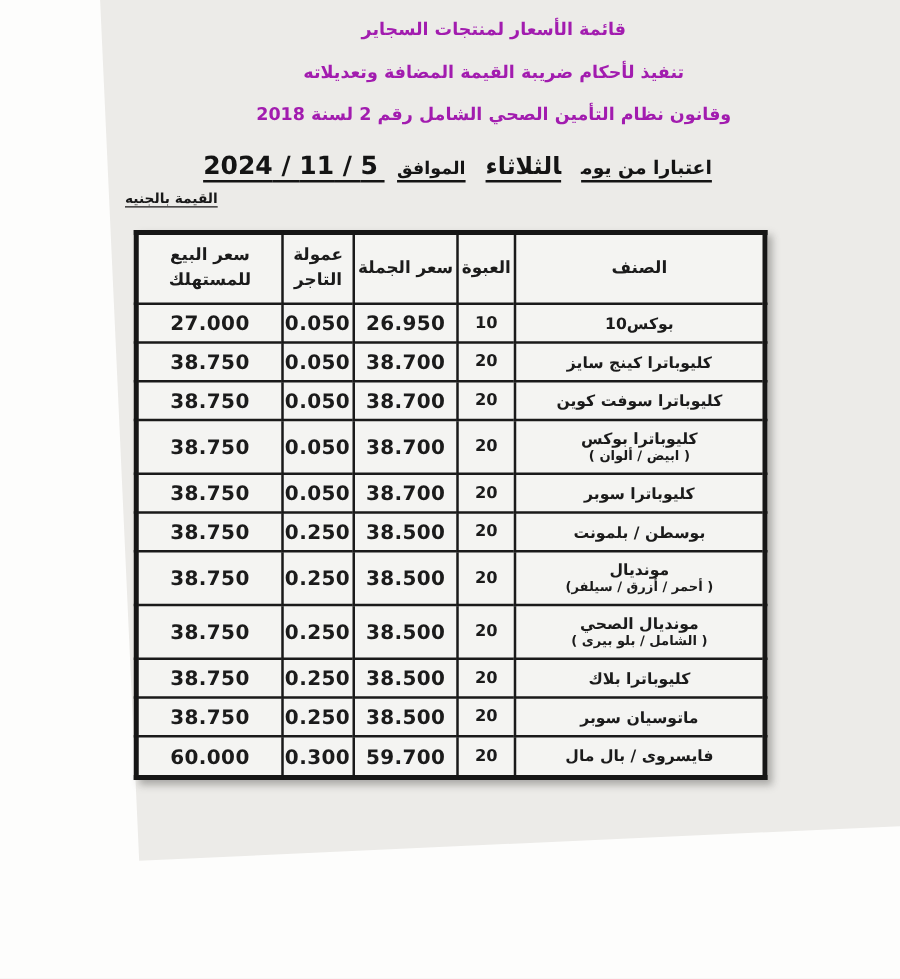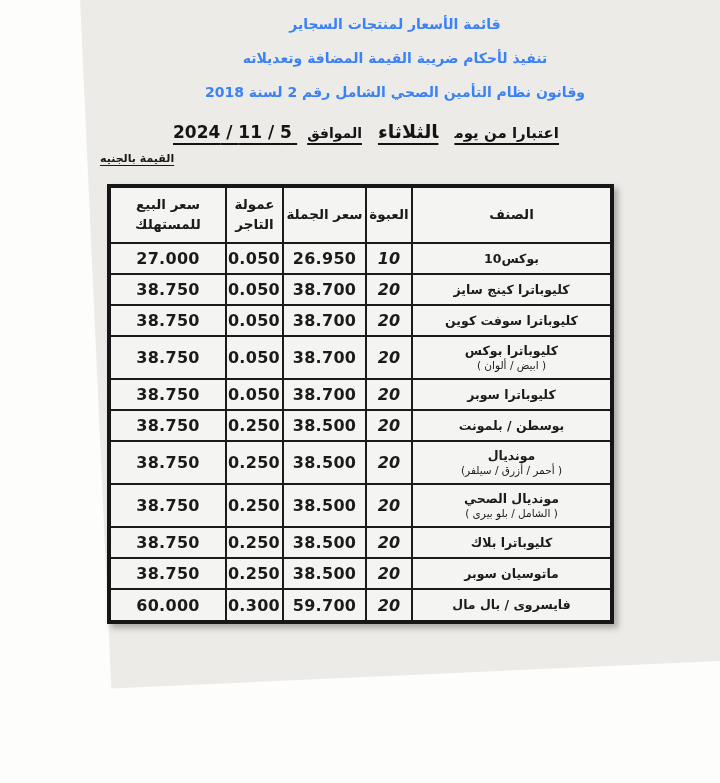--- a/index.html
+++ b/index.html
@@ -9,34 +9,34 @@
     font-family:"DejaVu Sans", sans-serif;
     color:#1c1c1c;
   }
   .paper{
     position:absolute;left:95px;top:-32px;width:658px;height:706px;
     background:#ecebe8;transform:rotate(-2.6deg);
   }
   .abs{position:absolute;}
   .title-line{
     left:95px;width:600px;text-align:center;
-    font-weight:bold;font-size:14px;color:#3b82f6;
+    font-weight:bold;font-size:14px;color:#a21caf;
     letter-spacing:0.2px;white-space:nowrap;
   }
   .t1{top:16px;}
   .t2{top:50px;}
   .t3{top:84px;}
   .date-line{
     left:0;width:732px;top:120px;text-align:center;direction:rtl;
     font-weight:bold;font-size:15px;color:#141414;white-space:nowrap;
     text-decoration:underline;text-decoration-thickness:1.5px;text-underline-offset:5px;
   }
   .date-line .day{font-size:19px;margin:0 16px;}
   .date-line .conj{font-size:14px;margin-left:10px;}
-  .date-line .datenum{font-size:17px;letter-spacing:1px;}
+  .date-line .datenum{font-size:20px;letter-spacing:1px;}
   .currency-note{
     left:100px;top:152px;direction:rtl;
     font-weight:bold;font-size:11px;color:#191919;
     text-decoration:underline;text-underline-offset:3px;
   }
   table.prices{
     position:absolute;left:107px;top:184px;width:506px;
     border-collapse:collapse;table-layout:fixed;direction:rtl;
     background:rgba(252,251,249,0.55);
     border:4px solid #161616;
@@ -46,23 +46,23 @@
     border:2px solid #1a1a1a;
     text-align:center;vertical-align:middle;
     padding:0 2px;color:#1b1b1b;
   }
   thead tr{height:57px;}
   tbody tr{height:31px;}
   tbody tr.tall{height:43px;}
   tbody tr:last-child{height:33px;}
   th{font-size:13.5px;font-weight:bold;line-height:1.45;}
   td.c-num{font-size:16px;font-weight:bold;letter-spacing:0.3px;}
-  td.c-pack{font-size:16px;font-weight:bold;font-style:italic;}
+  td.c-pack{font-size:13px;font-weight:bold;}
   td.c-item{font-size:12.5px;font-weight:bold;line-height:1.25;margin-left:20px;}
-  td.c-item .line2{font-size:10.5px;font-weight:normal;}
+  td.c-item .line2{font-size:10.5px;font-weight:bold;}
 </style>
 </head>
 <body>
 
 <div class="paper"></div>
 
 <div class="abs title-line t1">قائمة الأسعار لمنتجات السجاير</div>
 <div class="abs title-line t2">تنفيذ لأحكام ضريبة القيمة المضافة وتعديلاته</div>
 <div class="abs title-line t3">وقانون نظام التأمين الصحي الشامل رقم 2 لسنة 2018</div>
 

